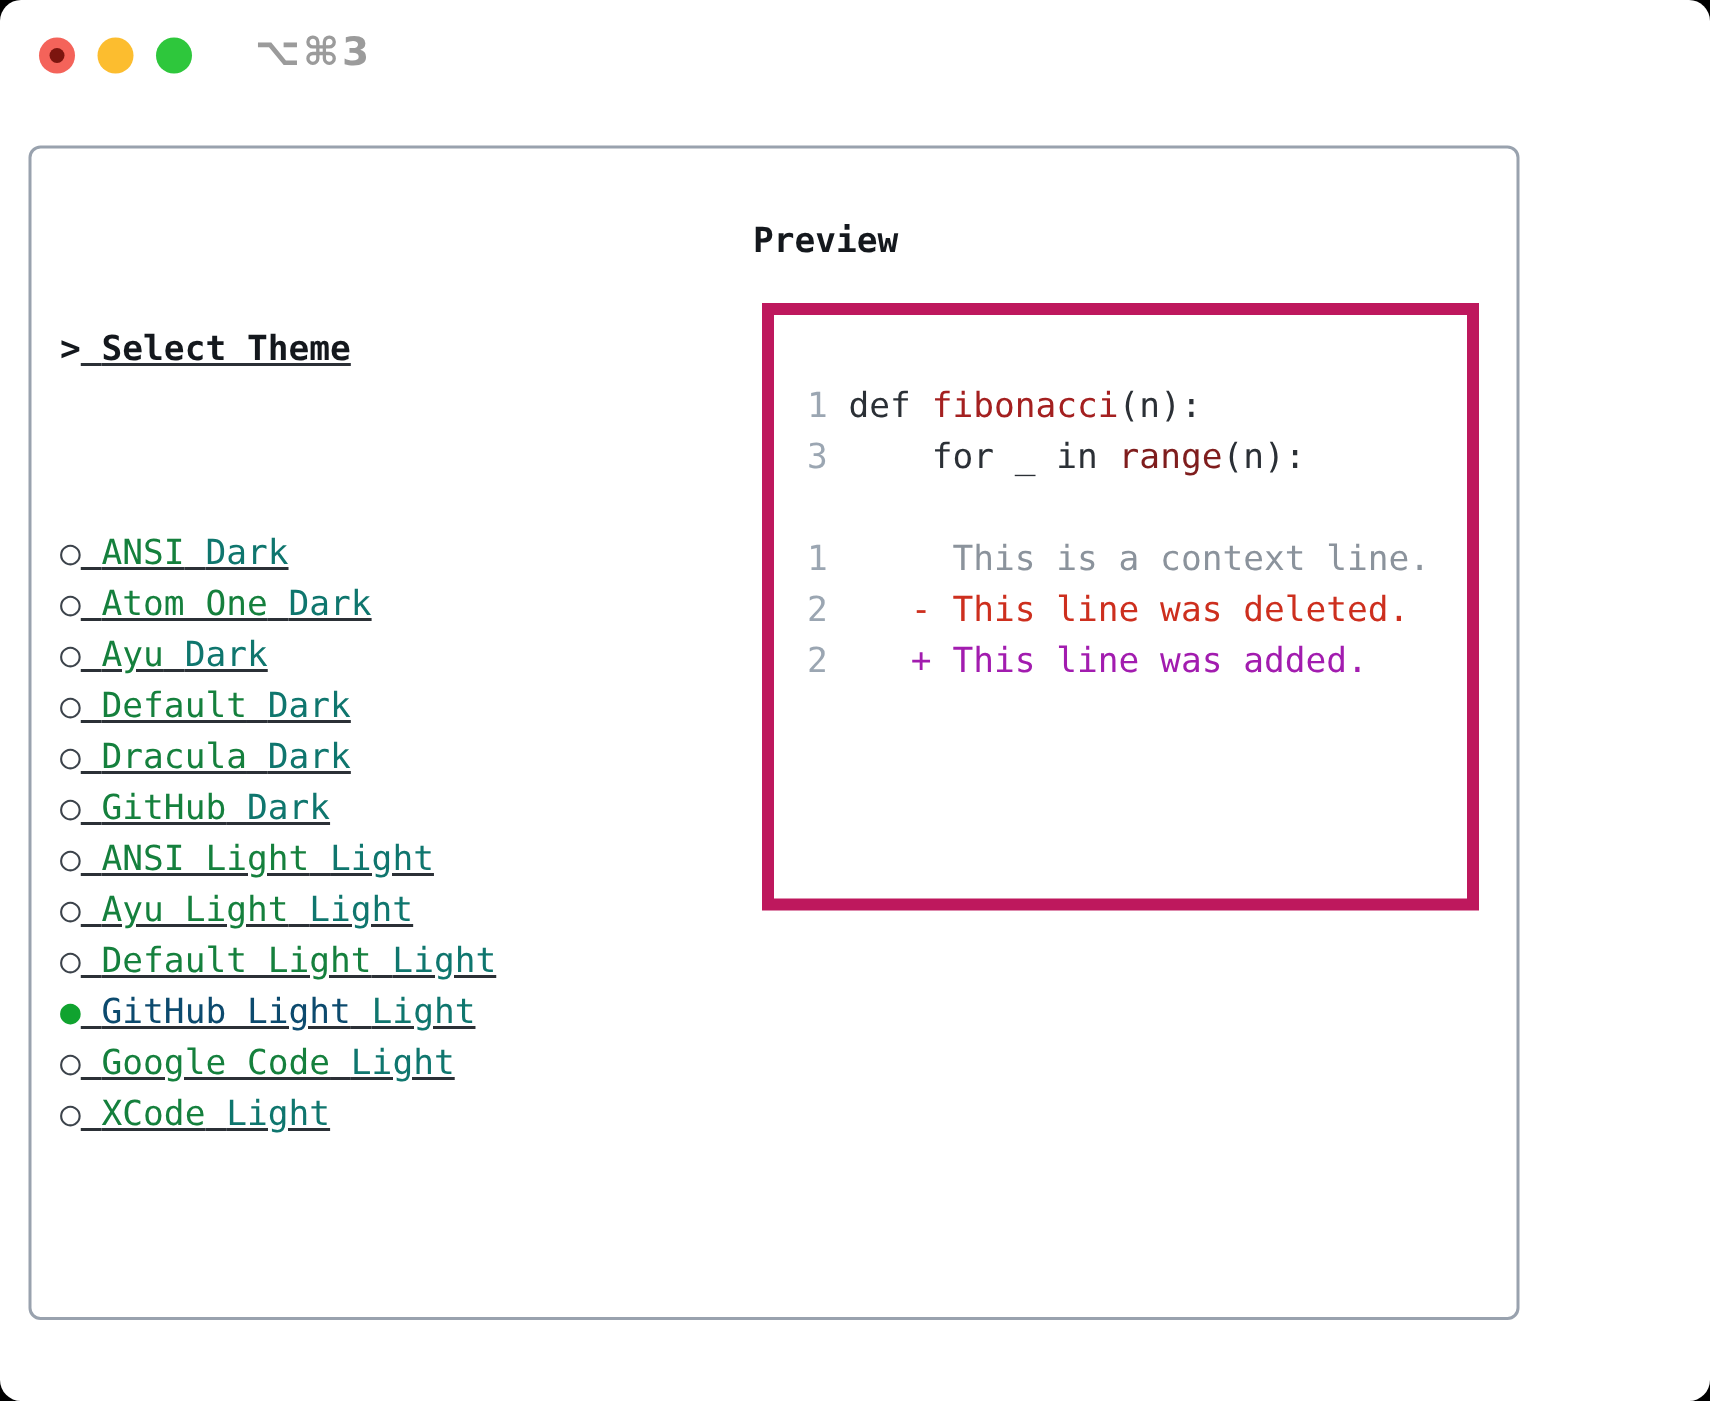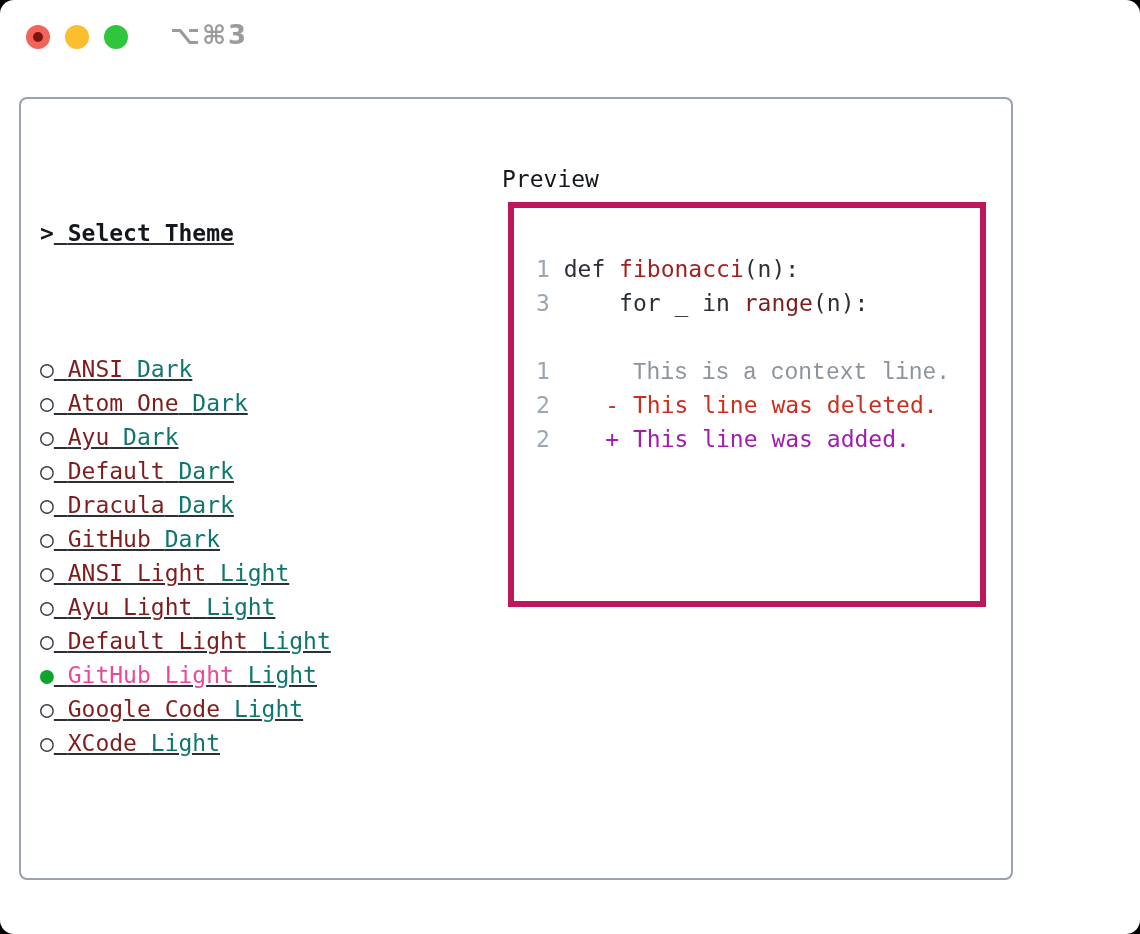--- a/index.html
+++ b/index.html
@@ -21,35 +21,35 @@
   .dialog{position:absolute;left:19px;top:97px;width:994px;height:783px;box-sizing:border-box;
           border:2px solid #99a2ae;border-radius:8px;background:#fff;}
   .dialog-inner{position:relative;width:100%;height:100%;font-size:23px;line-height:34px;color:#2b3036;}
 
   .left-col{position:absolute;left:19px;top:49px;white-space:pre;}
   .row{white-space:pre;height:34px;text-decoration:underline;}
   .hdr{font-weight:bold;color:#14181d;}
   .marker{display:inline-block;width:1ch;color:#3c434b;}
   .marker.prompt{font-weight:bold;color:#14181d;}
   .marker.sel{color:#10a32f;}
-  .nm{color:#7f1d1d;}
-  .nm.sel-text{color:#ec4899;}
+  .nm{color:#15803d;}
+  .nm.sel-text{color:#0c4a6e;}
   .var{color:#0f766e;}
   .spacer{height:34px;}
 
-  .preview-title{position:absolute;left:481px;top:63px;font-weight:normal;color:#14181d;}
+  .preview-title{position:absolute;left:481px;top:45px;font-weight:bold;color:#14181d;}
   .preview-box{position:absolute;left:487px;top:103px;width:478px;height:405px;box-sizing:border-box;
-               border:6px solid #be185d;background:#fff;padding:44px 0 1px 22px;overflow:hidden;}
+               border:8px solid #be185d;background:#fff;padding:44px 0 1px 22px;overflow:hidden;}
   .code-row{white-space:pre;height:34px;}
   .lineno{color:#9ba6b2;}
   .tok-code{color:#2b3036;}
   .tok-func{color:#a42020;}
   .tok-num{color:#0d7c7d;}
   .tok-call{color:#7f1d1d;}
-  .tok-ctx{color:#8b939c;font-family:Liberation Mono, monospace;}
+  .tok-ctx{color:#8b939c;}
   .tok-del{color:#cd2f1e;}
   .tok-add{color:#a21caf;}
 </style>
 </head>
 <body>
 
 <div class="stage">
   <div class="window">
 
     <div class="titlebar">

